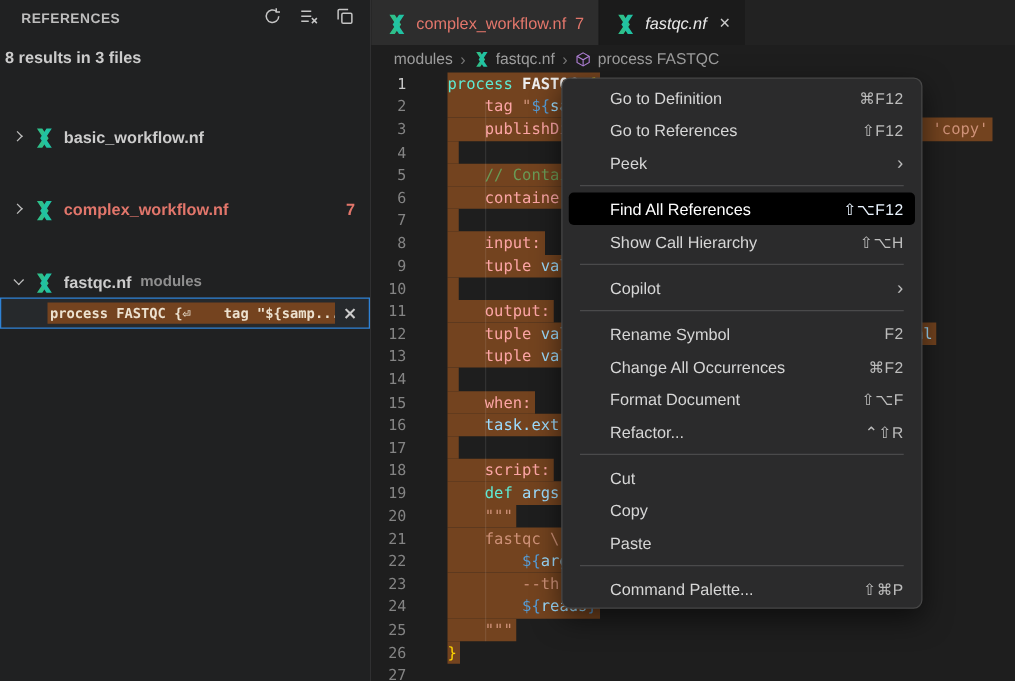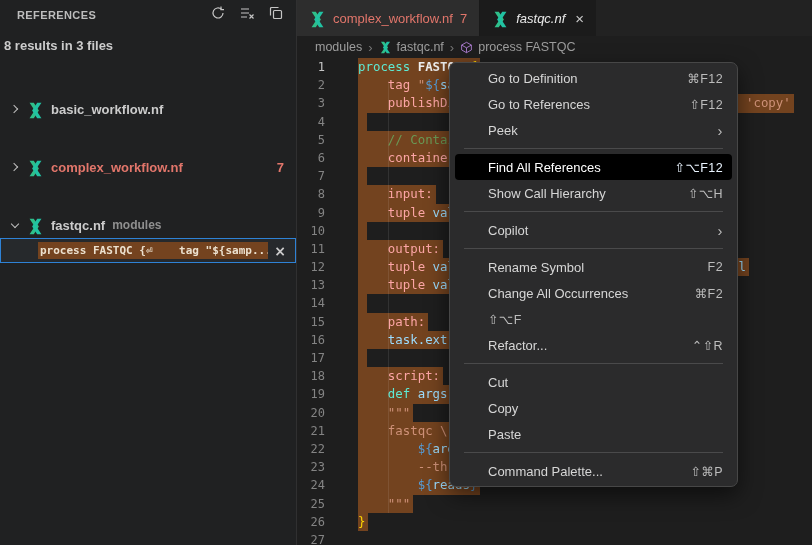--- a/index.html
+++ b/index.html
@@ -239,21 +239,21 @@
         <div class="code-line">
           <span class="ln">13</span>
           <span class="lc hl"><span class="tk-fn">    tuple </span><span class="tk-var">val</span><span class="tk-punc">(</span><span class="tk-var">sample_id</span><span class="tk-punc">), </span><span class="tk-var">path</span><span class="tk-punc">(</span><span class="tk-str">"*.zip"</span><span class="tk-punc">)</span></span>
         </div>
         <div class="code-line">
           <span class="ln">14</span>
           <span class="lc hl empty"></span>
         </div>
         <div class="code-line">
           <span class="ln">15</span>
-          <span class="lc hl"><span class="tk-fn">    path:</span></span>
+          <span class="lc hl"><span class="tk-fn">    when:</span></span>
         </div>
         <div class="code-line">
           <span class="ln">16</span>
           <span class="lc hl"><span class="tk-var">    task.ext.when</span><span class="tk-punc"> == </span><span class="tk-kw">null</span><span class="tk-punc"> || </span><span class="tk-var">task.ext.when</span></span>
         </div>
         <div class="code-line">
           <span class="ln">17</span>
           <span class="lc hl empty"></span>
         </div>
         <div class="code-line">
@@ -330,20 +330,21 @@
       <div class="msep"></div>
       <div class="mi">
         <span class="lab">Rename Symbol</span>
         <span class="sc">F2</span>
       </div>
       <div class="mi">
         <span class="lab">Change All Occurrences</span>
         <span class="sc">⌘F2</span>
       </div>
       <div class="mi">
+        <span class="lab">Format Document</span>
         <span class="sc">⇧⌥F</span>
       </div>
       <div class="mi">
         <span class="lab">Refactor...</span>
         <span class="sc">⌃⇧R</span>
       </div>
       <div class="msep"></div>
       <div class="mi">
         <span class="lab">Cut</span>
       </div>

